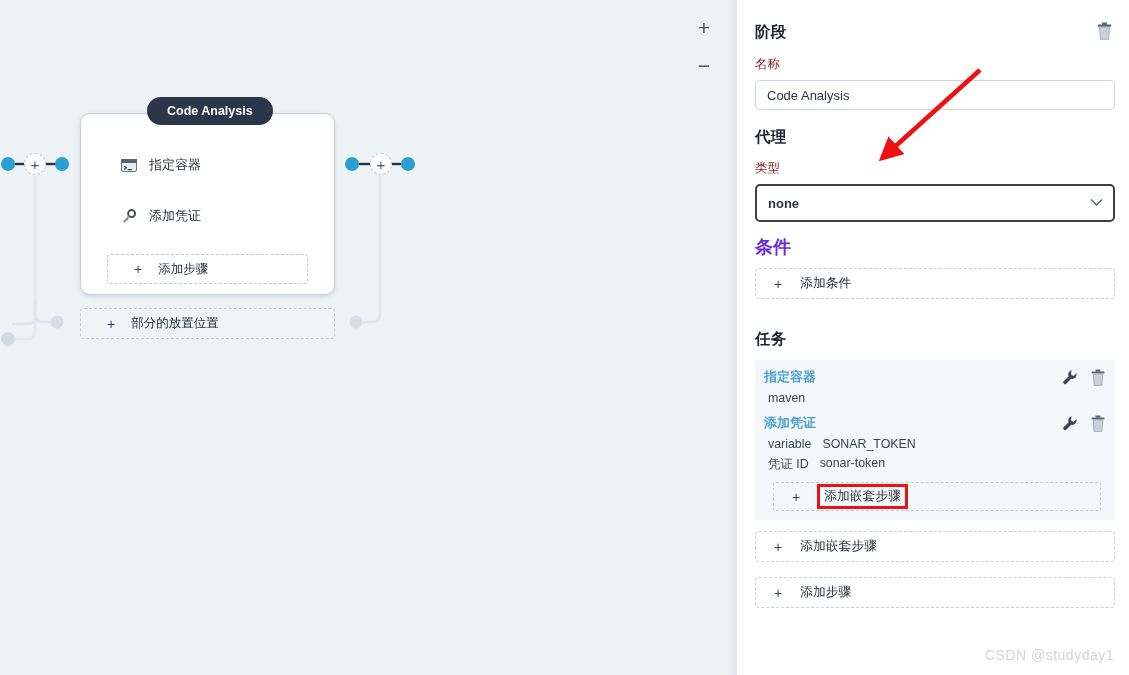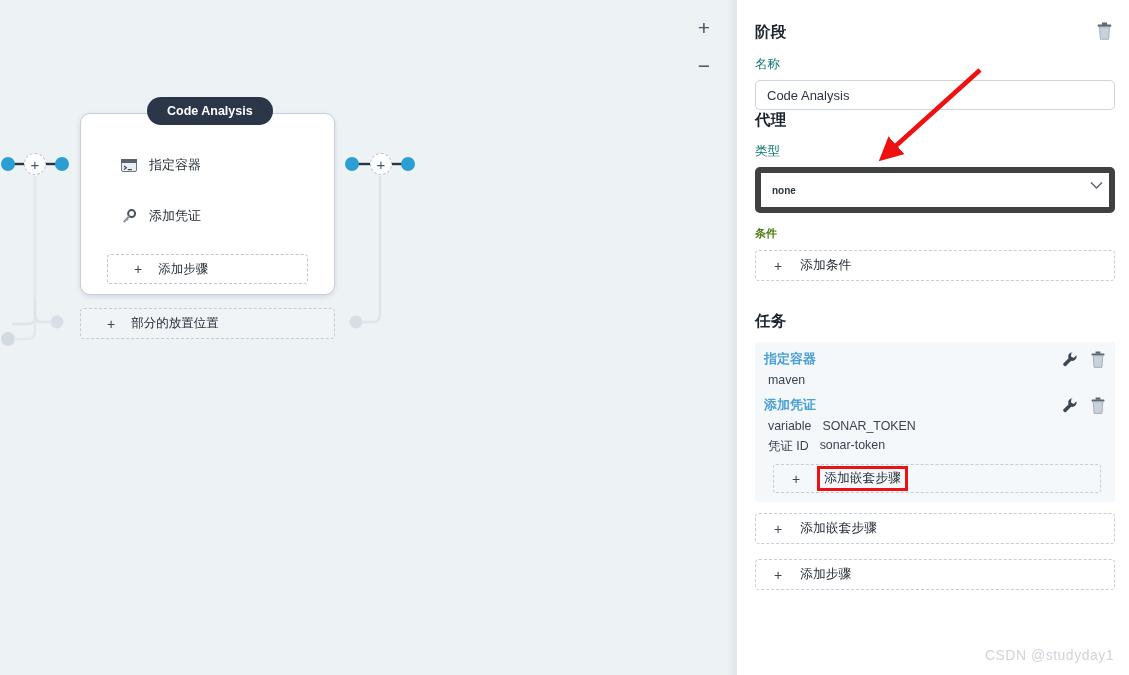--- a/index.html
+++ b/index.html
@@ -107,49 +107,49 @@
     padding: 22px 13px 0 18px;
     overflow: hidden;
   }
   .panel-head {
     display: flex; align-items: flex-start; justify-content: space-between;
   }
   h2.sec {
     font-size: 15.5px; color: #1b2430; font-weight: bold; letter-spacing: .3px;
   }
   .field-label {
-    font-size: 12.5px; color: #0f766e; margin: 12px 0 7px 0;
+    font-size: 12.5px; color: #7f1d1d; margin: 12px 0 7px 0;
   }
   .text-input {
     width: 360px; height: 30px;
     border: 1px solid #ccd4dd; border-radius: 5px;
     background: #fff;
     font-size: 13px; color: #2c3440;
     padding: 0 11px;
     font-family: inherit;
   }
   .select-wrap { position: relative; width: 360px; }
   .select-box {
     width: 360px; height: 31px;
-    border: 6px solid #404040; border-radius: 5px;
+    border: 2px solid #404040; border-radius: 5px;
     background: #fff;
     display: flex; align-items: center;
-    font-size: 10px; color: #2c3440; font-weight: 600;
+    font-size: 13px; color: #2c3440; font-weight: 600;
     padding: 17px 11px;
     cursor: pointer;
   }
   .chev { position: absolute; right: 12px; top: 9px; color: #5a6472; pointer-events: none; }
 
   .desc {
     width: 362px;
     font-size: 12.3px; line-height: 1.62; color: #7b848f;
     margin-top: 9px;
   }
   .cond-head { display: flex; align-items: baseline; gap: 9px; margin-top: 13px; }
-  .cond-head .t { font-size: 11px; font-weight: bold; color: #4d7c0f; }
+  .cond-head .t { font-size: 18px; font-weight: bold; color: #6d28d9; }
   .cond-head .s { font-size: 12.2px; color: #8a929c; }
 
   .dashed-btn {
     margin-top: 9px;
     width: 360px; height: 31px;
     border: 1px dashed #c5ced8; border-radius: 4px;
     display: flex; align-items: center; gap: 18px;
     padding-left: 18px;
     font-size: 12.8px; color: #1f2733;
     background: #fff;
@@ -319,21 +319,21 @@
           <rect x="5" y="0.5" width="5" height="2.4" fill="#5b6673"></rect>
           <rect x="0.8" y="2.6" width="13.4" height="2.2" rx="0.6" fill="#5b6673"></rect>
           <path d="M2.4 5 L12.6 5 L11.6 17.3 L3.4 17.3 Z" fill="#c9d1da" stroke="#9aa4ae" stroke-width="0.8"></path>
         </svg>
       </span>
     </div>
 
     <div class="field-label">名称</div>
     <input class="text-input" type="text" value="Code Analysis" style="">
 
-    <h2 class="sec" style="">代理</h2>
+    <h2 class="sec" style="margin-top:17px;">代理</h2>
 
     <div class="field-label">类型</div>
     <div class="select-wrap">
       <div class="select-box">none</div>
       <span class="chev">
         <svg width="13" height="9" viewBox="0 0 13 9" xmlns="http://www.w3.org/2000/svg">
           <path d="M1 1.5 L6.5 7 L12 1.5" fill="none" stroke="#5a6472" stroke-width="1.5"></path>
         </svg>
       </span>
     </div>

